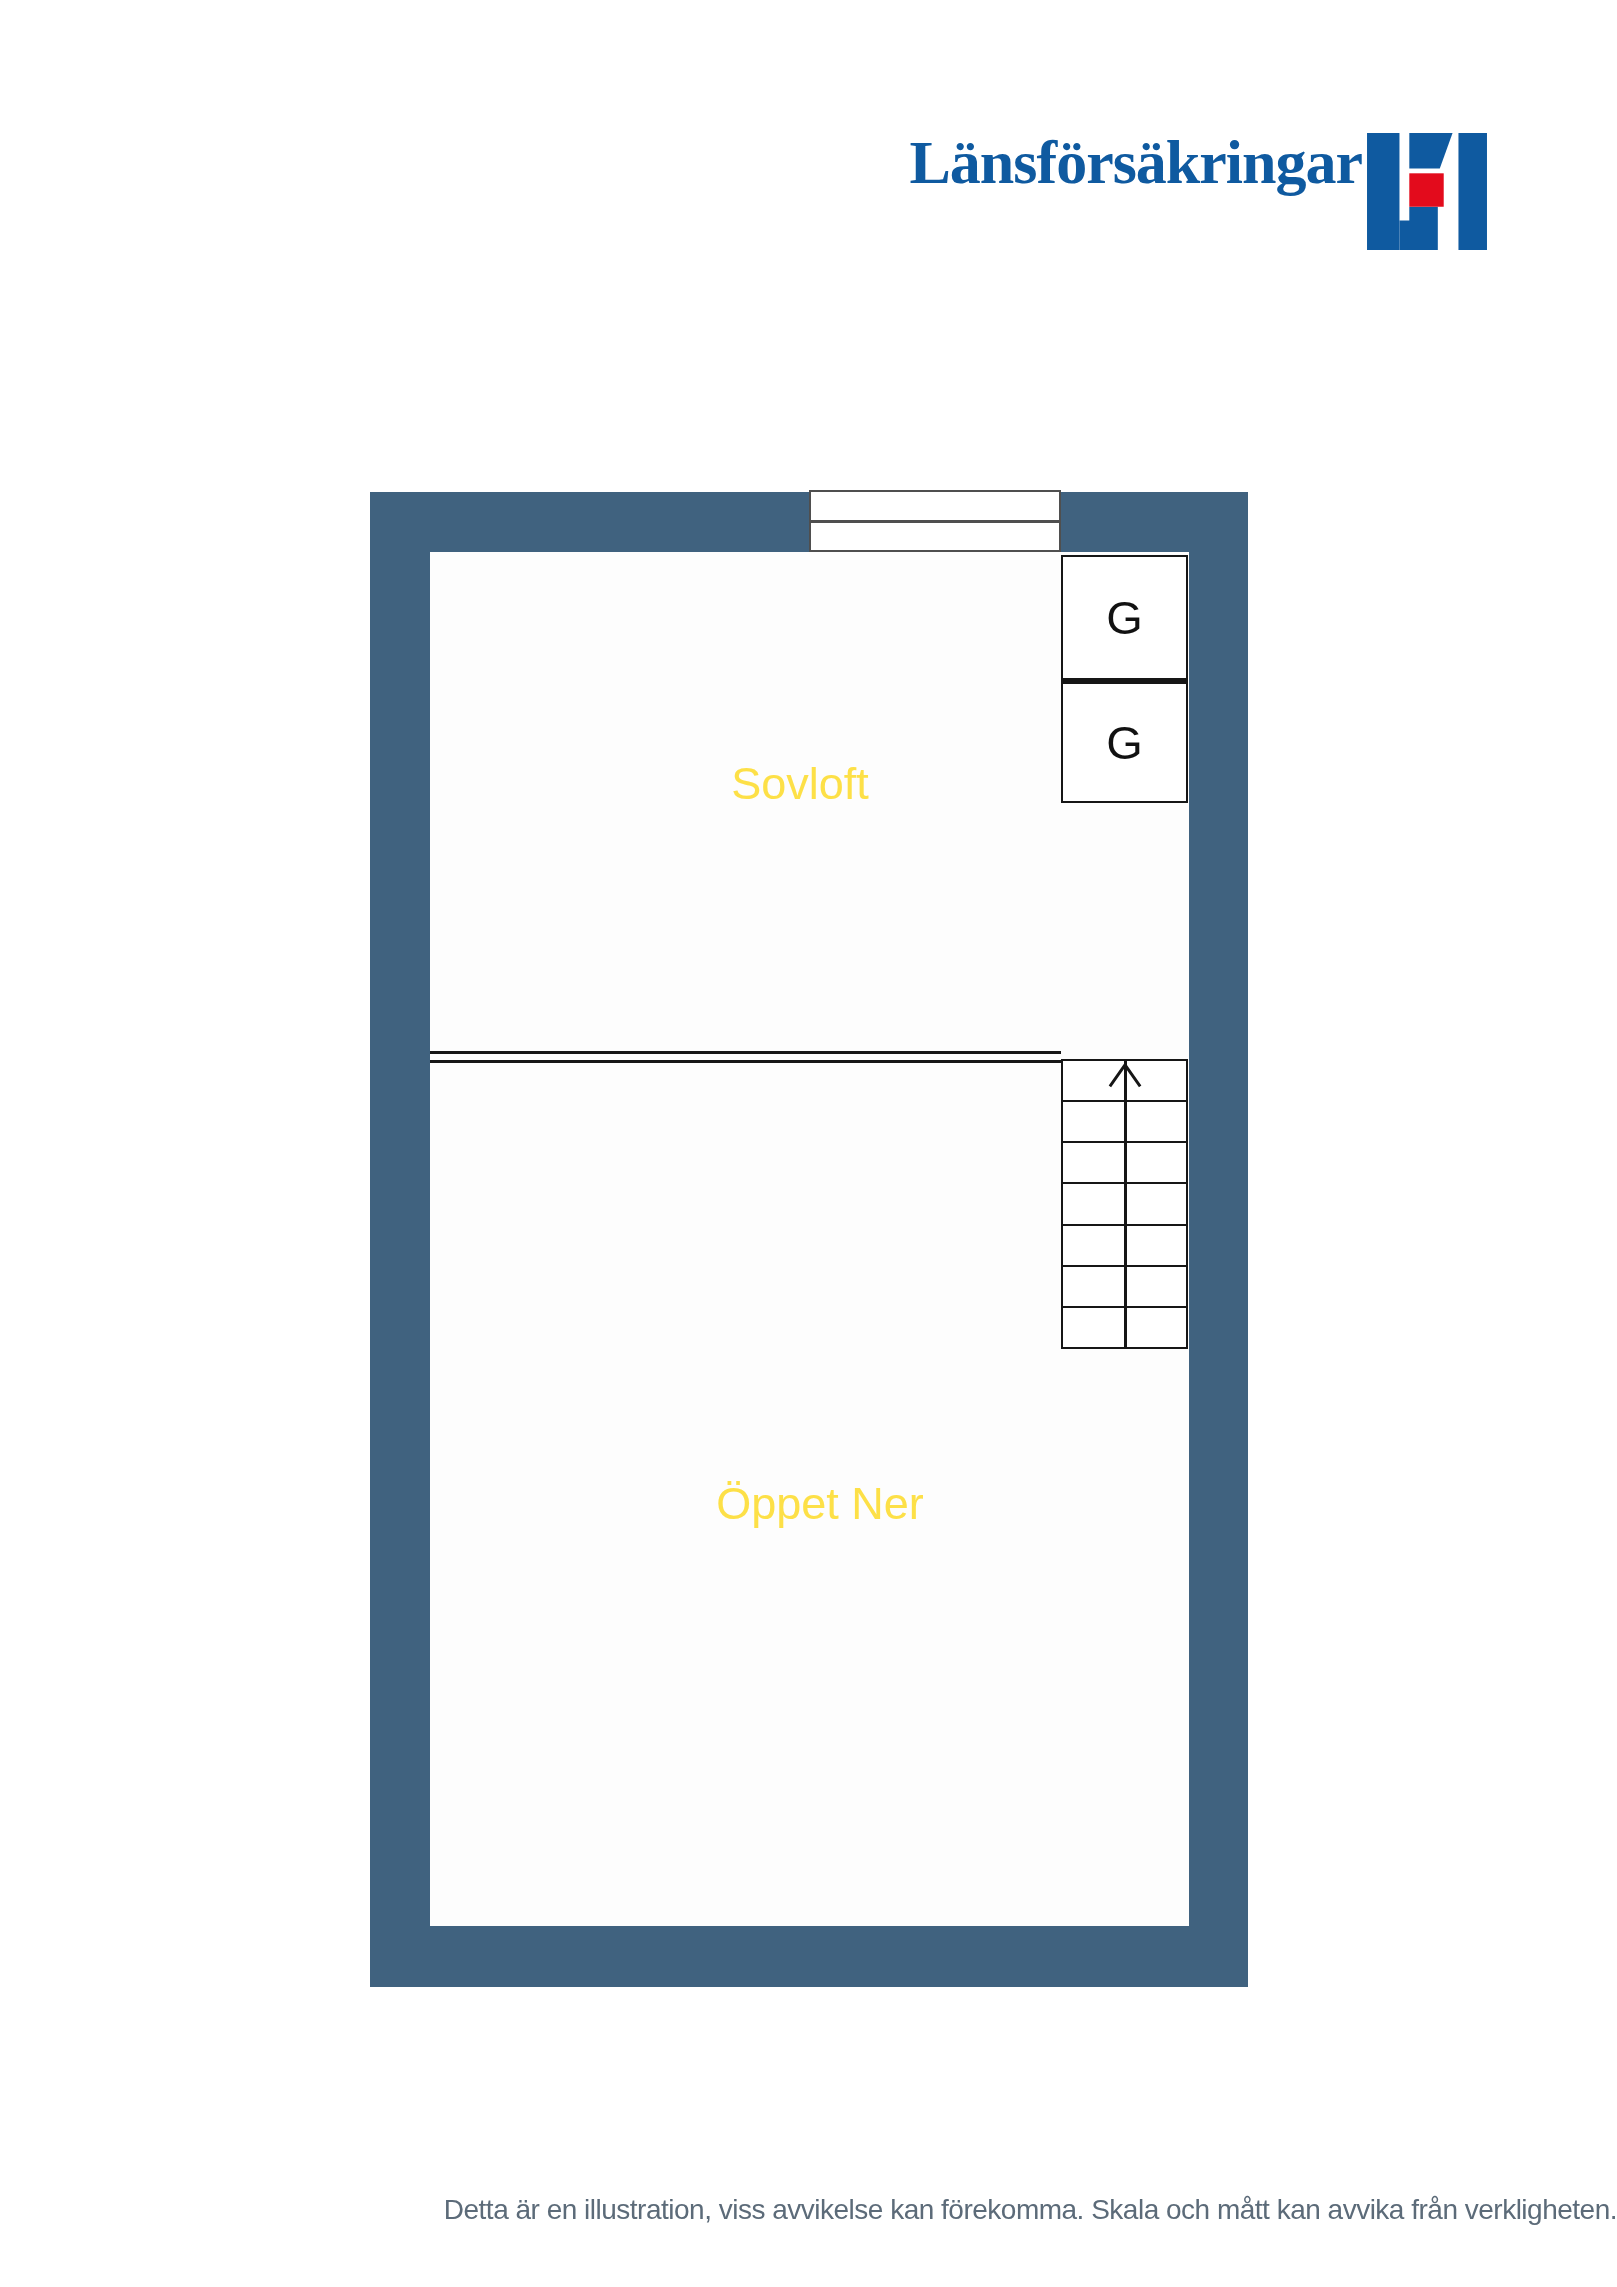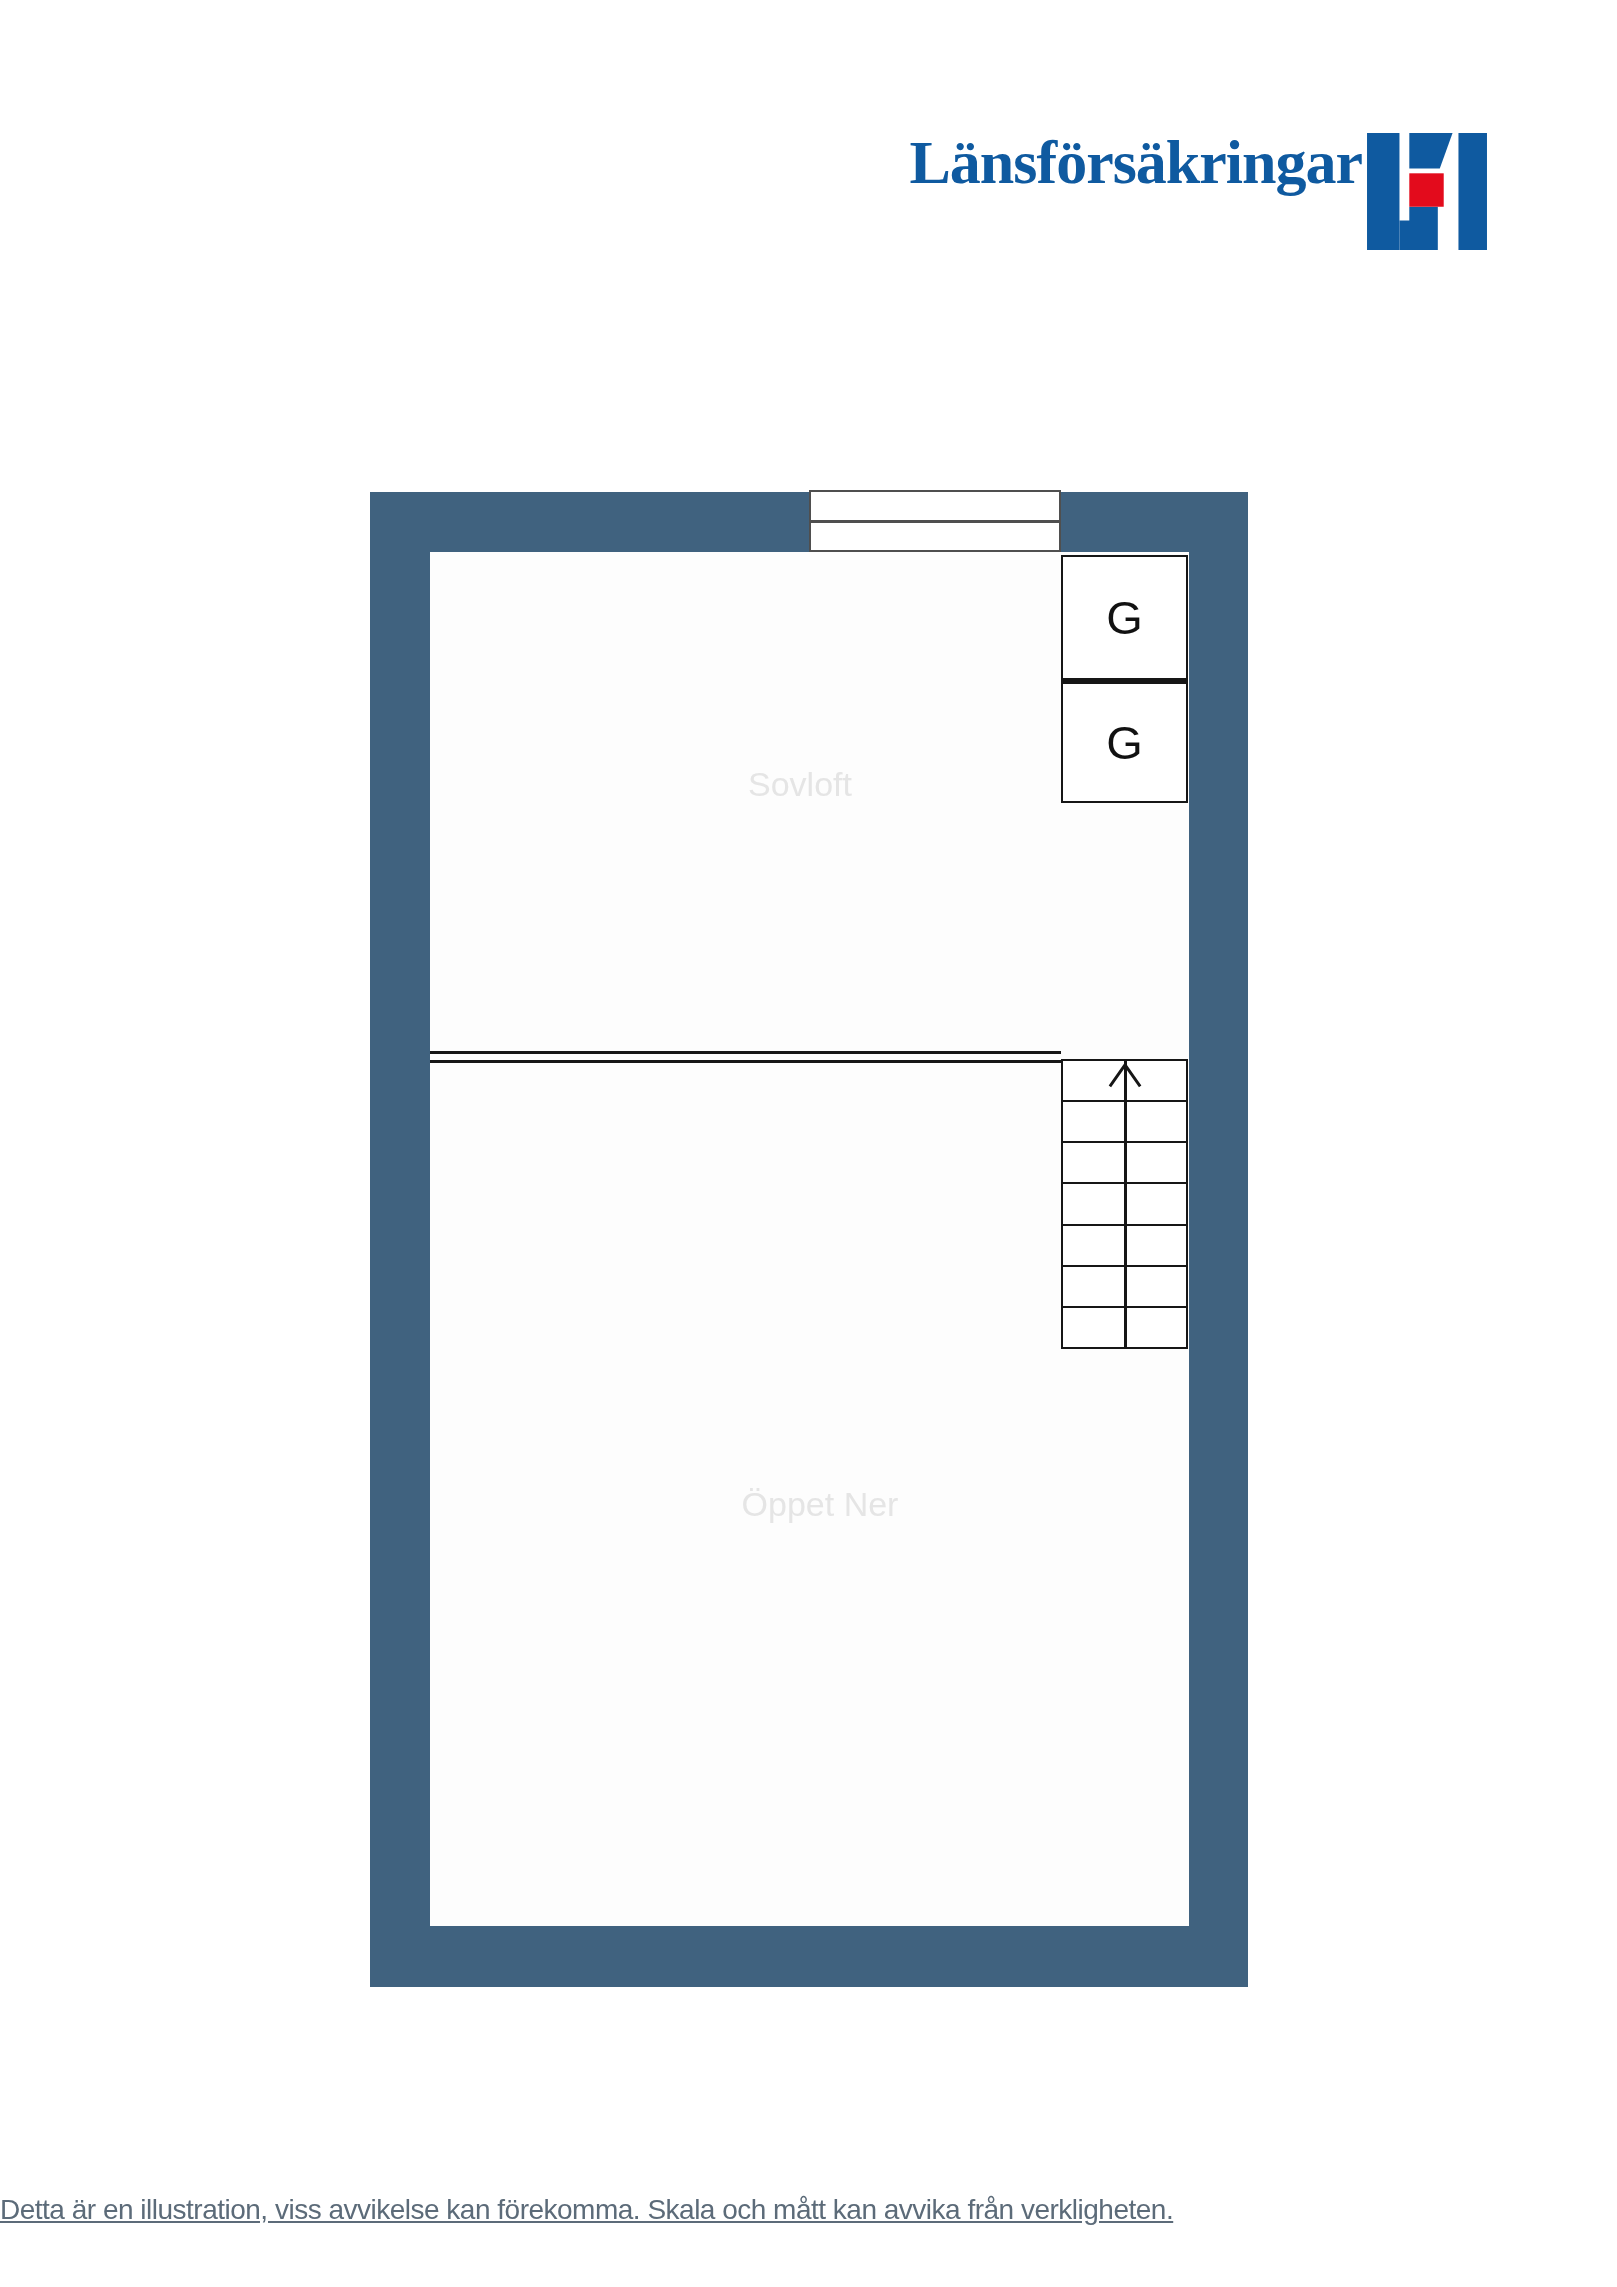--- a/index.html
+++ b/index.html
@@ -67,30 +67,29 @@
     display:flex;flex-direction:column;
   }
   .stair-step{flex:1;border-top:2.9px solid var(--line);}
   .stair-step:first-child{border-top:none;}
   .stairs-centerline{
     position:absolute;left:61px;top:0;width:2.9px;height:100%;background:var(--line);
   }
   .stairs-arrow{position:absolute;left:0;top:0;width:127px;height:43px;}
   .room-label{
     position:absolute;transform:translate(-50%,-50%);
-    font-size:34px;color:#e5e5e5;white-space:nowrap;letter-spacing:0px;
+    font-size:45px;color:#fde047;white-space:nowrap;letter-spacing:0px;
   }
   .label-sovloft{left:430px;top:292px;}
   .label-oppetner{left:450px;top:1012px;}
   
   .footer-note{
     position:absolute;left:0;top:2194px;width:100%;
-    text-align:left;font-size:28px;letter-spacing:-0.5px;
+    text-align:right;font-size:28px;letter-spacing:-0.5px;
     color:var(--footer);
-    text-decoration:underline;
   }
 </style>
 </head>
 <body>
 
 <div class="logo-text">
   <span class="logo-line1">Länsförsäkringar</span>
 </div>
 <svg class="logo-mark" viewBox="0 0 122 119" aria-hidden="true">
   <rect x="0" y="0" width="33" height="119" fill="var(--lfblue)"></rect>

